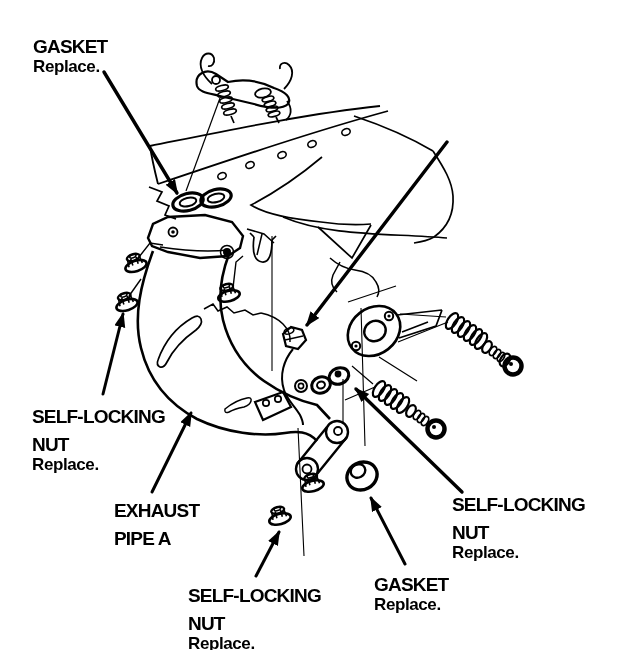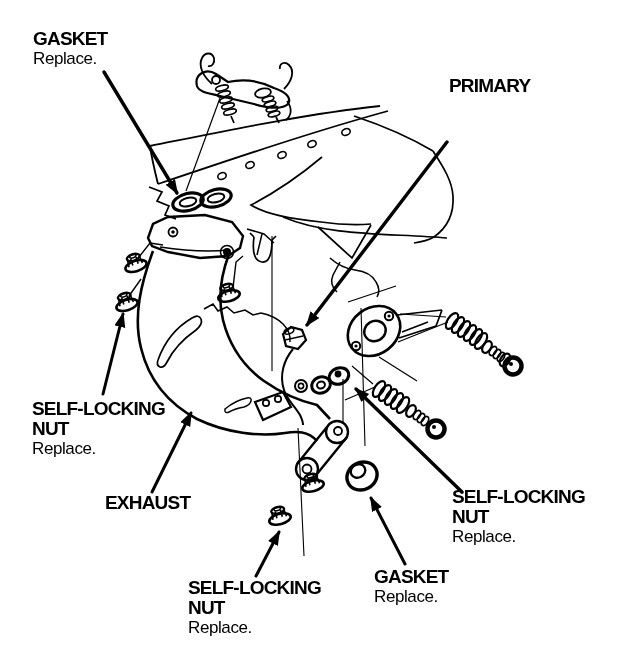--- a/index.html
+++ b/index.html
@@ -2,22 +2,22 @@
 <html style="--ink: #000000; --paper: #ffffff;"><head>
 <meta charset="utf-8">
 <style>
   html,body{margin:0;padding:0;background:#fff;}
   .stage{
     position:relative;width:625px;height:650px;background:var(--paper,#fff);
     font-family:"Liberation Sans",sans-serif;overflow:hidden;
   }
   .stage svg{position:absolute;left:0;top:0;}
   .lbl{position:absolute;color:var(--ink,#000);white-space:nowrap;}
-  .lbl .caps{font-size:19px;font-weight:700;line-height:20px;letter-spacing:-0.8px;}
-  .lbl .sub{font-size:17px;font-weight:400;line-height:19px;letter-spacing:-0.4px;}
+  .lbl .caps{font-size:19px;font-weight:700;line-height:20px;letter-spacing:-0.8px;margin-top:8px;}
+  .lbl .sub{font-size:17px;font-weight:700;line-height:19px;letter-spacing:-0.4px;}
   svg .ln{fill:none;stroke:var(--ink,#000);}
 </style>
 </head>
 <body>
 
 <div class="stage">
 
 <svg width="625" height="650" viewBox="0 0 625 650">
   <defs>
     <marker id="ah" markerUnits="userSpaceOnUse" markerWidth="18" markerHeight="14" refX="13" refY="5.5" orient="auto">
@@ -196,31 +196,31 @@
     <path class="ln" stroke-width="3.4" marker-end="url(#ah)" d="M462,492 L356,389"></path>
   </g>
 </svg>
 
 <div class="lbl" style="left:33px;top:29px">
   <div class="caps">GASKET</div>
   <div class="sub">Replace.</div>
 </div>
 
 <div class="lbl" style="left:449px;top:76px">
-  <div class="caps">PRIMARY</div>
 </div>
 
 <div class="lbl" style="left:32px;top:399px">
   <div class="caps">SELF-LOCKING</div>
   <div class="caps">NUT</div>
   <div class="sub">Replace.</div>
 </div>
 
-<div class="lbl" style="left:105px;top:493px">
+<div class="lbl" style="left:114px;top:493px">
   <div class="caps">EXHAUST</div>
+  <div class="caps">PIPE A</div>
 </div>
 
 <div class="lbl" style="left:188px;top:578px">
   <div class="caps">SELF-LOCKING</div>
   <div class="caps">NUT</div>
   <div class="sub">Replace.</div>
 </div>
 
 <div class="lbl" style="left:452px;top:487px">
   <div class="caps">SELF-LOCKING</div>

